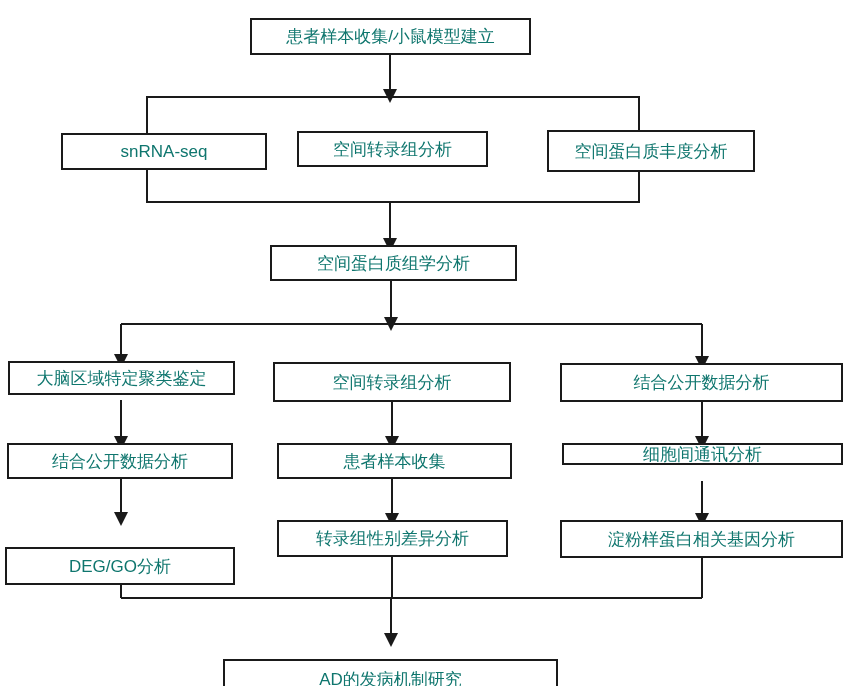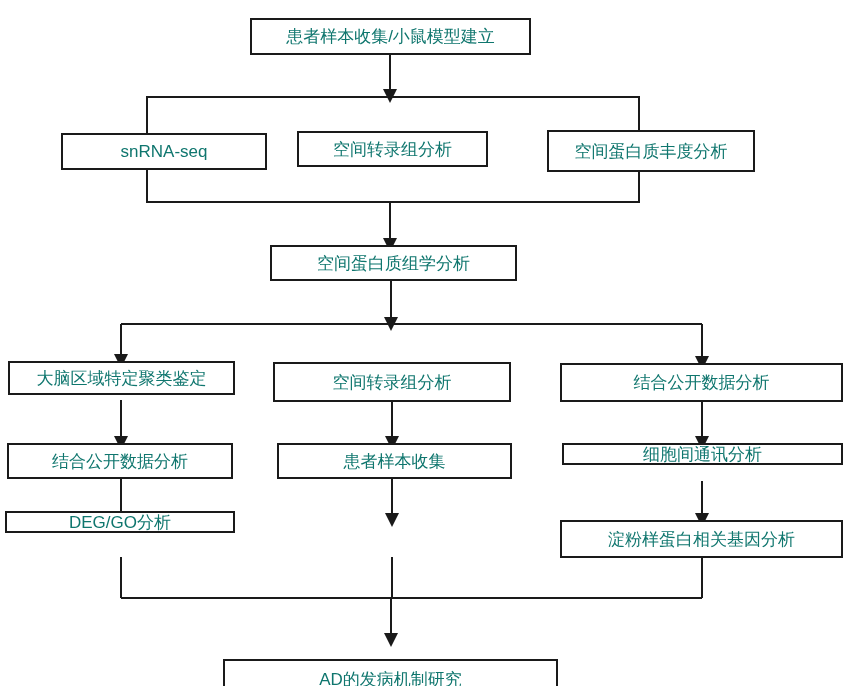--- a/index.html
+++ b/index.html
@@ -35,21 +35,21 @@
   #n-snrna    { left:61px;  top:133px; width:206px; height:37px; }
   #n-st       { left:297px; top:131px; width:191px; height:36px; }
   #n-sp       { left:547px; top:130px; width:208px; height:42px; }
   #n-public   { left:270px; top:245px; width:247px; height:36px; }
   #n-c1r1     { left:8px;   top:361px; width:227px; height:34px; }
   #n-c2r1     { left:273px; top:362px; width:238px; height:40px; }
   #n-c3r1     { left:560px; top:363px; width:283px; height:39px; }
   #n-c1r2     { left:7px;   top:443px; width:226px; height:36px; }
   #n-c2r2     { left:277px; top:443px; width:235px; height:36px; }
   #n-c3r2     { left:562px; top:443px; width:281px; height:22px; }
-  #n-c1r3     { left:5px;   top:511px; width:230px; height:22px; }
+  #n-c1r3     { left:5px;   top:547px; width:230px; height:38px; }
   #n-c2r3     { left:277px; top:520px; width:231px; height:37px; }
   #n-c3r3     { left:560px; top:520px; width:283px; height:38px; }
   #n-final    { left:223px; top:640px; width:335px; height:40px;margin-top:19px; }
 </style>
 </head>
 <body>
 
 <div class="canvas">
 
   <div class="group-frame" id="g-assays"></div>
@@ -86,16 +86,17 @@
   <div class="node" id="n-st">空间转录组分析</div>
   <div class="node" id="n-sp">空间蛋白质丰度分析</div>
   <div class="node" id="n-public">空间蛋白质组学分析</div>
   <div class="node" id="n-c1r1">大脑区域特定聚类鉴定</div>
   <div class="node" id="n-c2r1">空间转录组分析</div>
   <div class="node" id="n-c3r1">结合公开数据分析</div>
   <div class="node" id="n-c1r2">结合公开数据分析</div>
   <div class="node" id="n-c2r2">患者样本收集</div>
   <div class="node" id="n-c3r2">细胞间通讯分析</div>
   <div class="node" id="n-c1r3">DEG/GO分析</div>
+  <div class="node" id="n-c2r3">转录组性别差异分析</div>
   <div class="node" id="n-c3r3">淀粉样蛋白相关基因分析</div>
   <div class="node" id="n-final">AD的发病机制研究</div>
 
 </div>
 
 </body></html>

